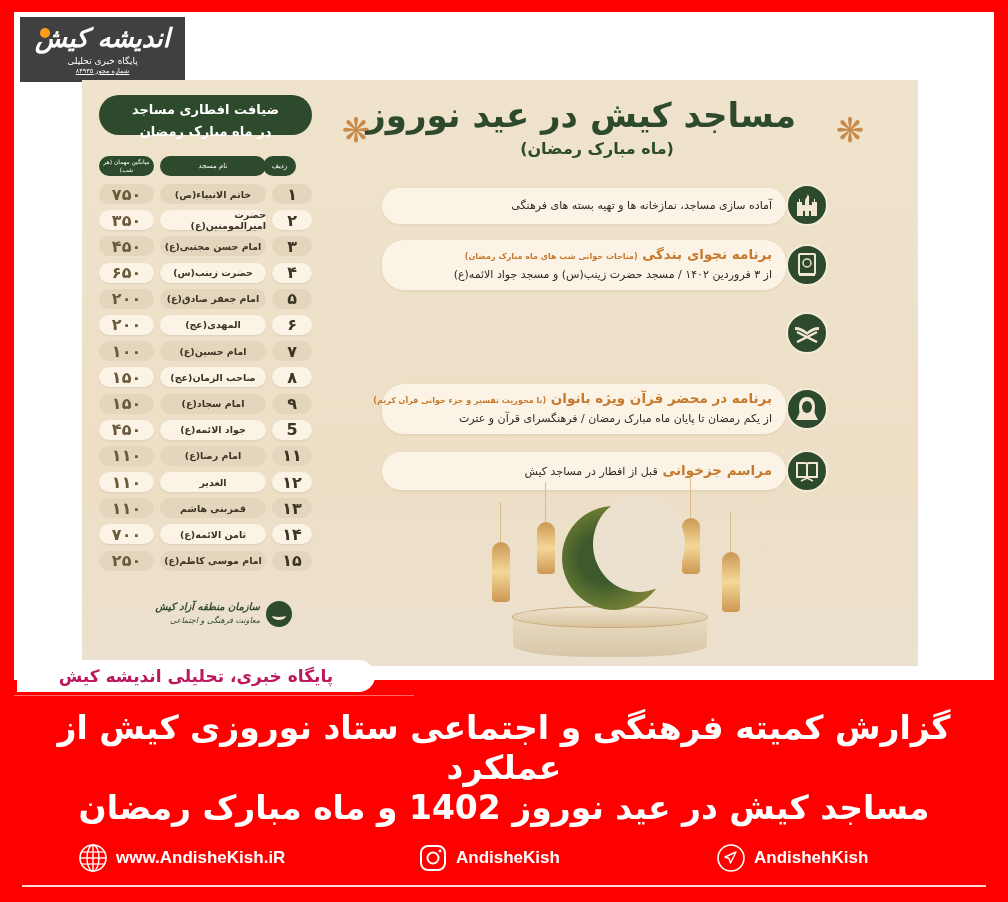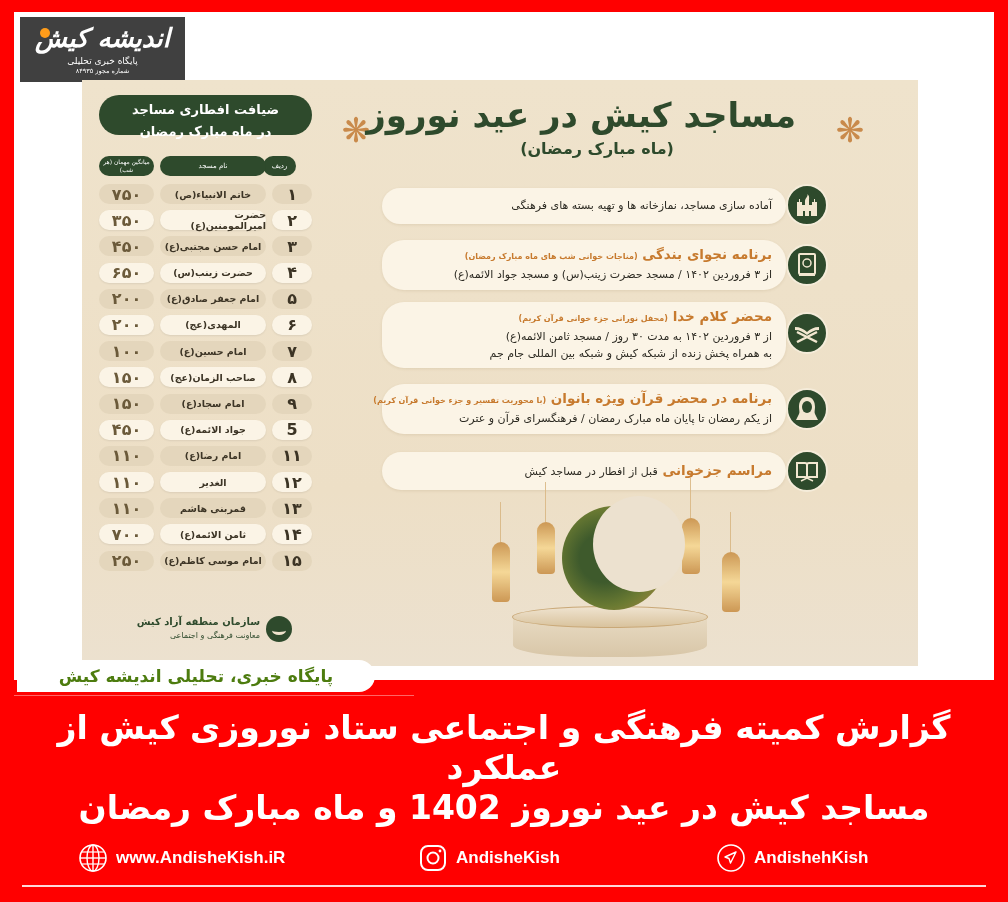--- a/index.html
+++ b/index.html
@@ -5,21 +5,21 @@
   * { box-sizing: border-box; margin: 0; padding: 0; }
   html, body { width: 1008px; height: 902px; overflow: hidden; background: #ff0000; }
   body { font-family: "DejaVu Sans", sans-serif; position: relative; }
 
   .frame { position: absolute; left: 14px; top: 12px; width: 980px; height: 878px; background: #ffffff; }
 
   
   .logo { position: absolute; left: 20px; top: 17px; width: 165px; height: 65px; background: #404040; color: #fff; direction: rtl; text-align: center; }
   .logo .brand { font-family: "DejaVu Serif", serif; font-weight: bold; font-style: italic; font-size: 26px; line-height: 34px; padding-top: 4px; letter-spacing: 1px; }
   .logo .tag { font-size: 9px; line-height: 12px; }
-  .logo .lic { font-size: 6.5px; line-height: 9px; }
+  .logo .lic { font-size: 6.5px; line-height: 9px; text-decoration: underline; }
   .logo .sun { position: absolute; left: 20px; top: 11px; width: 10px; height: 10px; border-radius: 50%; background: #ff9c1a; }
 
   
   .info { position: absolute; left: 82px; top: 80px; width: 836px; height: 586px;
           background: linear-gradient(180deg, #efe3cc 0%, #eddfc6 70%, #ece1cf 100%); overflow: hidden; }
 
   
   .tbl-title { position: absolute; left: 17px; top: 15px; width: 213px; height: 40px; background: #2e4a2c; border-radius: 26px; color: #fff; direction: rtl; text-align: center; font-weight: bold; font-size: 13px; line-height: 22px; padding-top: 4px; }
   .tbl-head { position: absolute; left: 17px; top: 76px; width: 213px; height: 20px; direction: rtl; }
   .th { position: absolute; top: 0; height: 20px; background: #2e4a2c; color: #fff; font-size: 7px; text-align: center; border-radius: 10px; display: flex; align-items: center; justify-content: center; line-height: 8px; }
@@ -27,21 +27,21 @@
   .th.c2 { right: 46px; width: 106px; }
   .th.c3 { right: 158px; width: 55px; font-size: 6px; }
   .rows { position: absolute; left: 17px; top: 101px; width: 213px; direction: rtl; }
   .row { position: relative; height: 26.2px; }
   .cell { position: absolute; top: 3px; height: 20px; border-radius: 10px; display: flex; align-items: center; justify-content: center; font-size: 16px; color: #3c3425; font-weight: bold; }
   .row.odd .cell { background: #e4d6bc; }
   .row.even .cell { background: #fbf4e6; box-shadow: 0 1px 2px rgba(0,0,0,0.08); }
   .cell.c1 { right: 0; width: 40px; }
   .cell.c2 { right: 46px; width: 106px; font-size: 9.5px; }
   .cell.c3 { right: 158px; width: 55px; color: #6b5a3a; }
-  .org { position: absolute; left: 40px; top: 534px; width: 170px; height: 32px; direction: rtl; }
+  .org { position: absolute; left: 40px; top: 519px; width: 170px; height: 32px; direction: rtl; font-style: italic; }
   .org-icon { position: absolute; right: 0; top: 2px; width: 26px; height: 26px; border-radius: 50%; background: #2e4a2c; }
   .org-icon::after { content: ""; position: absolute; left: 6px; top: 10px; width: 14px; height: 6px; border-bottom: 3px solid #efe3cc; border-radius: 0 0 50% 50%; }
   .org .n1 { position: absolute; right: 32px; top: 2px; font-size: 10px; font-weight: bold; color: #2e4a2c; white-space: nowrap; }
   .org .n2 { position: absolute; right: 32px; top: 17px; font-size: 8px; color: #2e4a2c; white-space: nowrap; }
 
   
   .main-title { position: absolute; left: 284px; top: 14px; width: 430px; direction: rtl; color: #2e4a2c; font-weight: bold; font-size: 34px; line-height: 42px; }
   .sub-title { position: absolute; left: 300px; top: 58px; width: 430px; text-align: center; direction: rtl; color: #2e4a2c; font-weight: bold; font-size: 16px; line-height: 22px; }
   .orn { position: absolute; top: 30px; width: 44px; height: 40px; color: #c98a4b; font-size: 34px; line-height: 40px; text-align: center; }
   .orn.l { left: 252px; }
@@ -57,21 +57,21 @@
   
   .scene { position: absolute; left: 380px; top: 412px; width: 300px; height: 174px; }
   .podium-top { position: absolute; left: 50px; top: 114px; width: 196px; height: 22px; border-radius: 50%; background: linear-gradient(180deg,#efe3cf,#d9c39d); border: 1px solid #c9a877; }
   .podium-body { position: absolute; left: 51px; top: 125px; width: 194px; height: 40px; background: linear-gradient(180deg,#e8dac2,#d8c6a8); border-radius: 0 0 40% 40% / 0 0 30% 30%; }
   .moon { position: absolute; left: 100px; top: 14px; width: 104px; height: 104px; border-radius: 50%; background: radial-gradient(circle at 40% 50%, #3e5a2c 0 30%, #6a7a32 60%, #b08a43 100%); }
   .moon-cut { position: absolute; left: 131px; top: 4px; width: 92px; height: 96px; border-radius: 50%; background: #ece1cf; }
   .lantern { position: absolute; width: 18px; height: 60px; border-radius: 9px 9px 4px 4px; background: linear-gradient(180deg,#c99048,#f6d792 50%,#c99048); opacity: 0.9; }
   .lantern::before { content:""; position:absolute; left:8px; top:-40px; width:1px; height:40px; background:#d9b885; }
 
   
-  .cap-pill { position: absolute; left: 17px; top: 660px; width: 358px; height: 32px; background: #ffffff; border-radius: 0 16px 16px 0; direction: rtl; text-align: center; font-size: 17px; font-weight: bold; color: #4d7c0f; line-height: 32px; }
+  .cap-pill { position: absolute; left: 17px; top: 660px; width: 358px; height: 32px; background: #ffffff; border-radius: 0 16px 16px 0; direction: rtl; text-align: center; font-size: 17px; font-weight: bold; color: #be185d; line-height: 32px; }
   .red-band { position: absolute; left: 14px; top: 680px; width: 980px; height: 210px; background: #ff0000; }
   .band-line { position: absolute; left: 14px; top: 695px; width: 400px; height: 1px; background: rgba(255,255,255,0.4); }
   .headline { position: absolute; left: 14px; top: 708px; width: 980px; direction: rtl; text-align: center; color: #fff; font-weight: bold; font-size: 33px; line-height: 40px; }
   .contact { position: absolute; top: 841px; height: 34px; display: flex; align-items: center; gap: 8px; color: #fff; font-weight: bold; font-size: 17px; font-family: "Liberation Sans", sans-serif; }
   .contact .ico { width: 30px; height: 30px; display: flex; align-items: center; justify-content: center; }
   .c-web { left: 78px; }
   .c-ig { left: 418px; }
   .c-tg { left: 716px; }
   .bottom-rule { position: absolute; left: 22px; top: 885px; width: 964px; height: 2px; background: rgba(255,255,255,0.85); }
 </style>
@@ -203,25 +203,20 @@
     <div class="line">از ۳ فروردین ۱۴۰۲ / مسجد حضرت زینب(س) و مسجد جواد الائمه(ع)</div>
   </div>
   <div class="circ" style="top:164px;">
     <svg width="20" height="24" viewBox="0 0 20 24">
         <rect x="2" y="1" width="16" height="20" rx="1" fill="none" stroke="#f2e7d0" stroke-width="2"></rect>
         <circle cx="10" cy="10" r="4" fill="none" stroke="#f2e7d0" stroke-width="1.5"></circle>
         <line x1="2" y1="22" x2="18" y2="22" stroke="#f2e7d0" stroke-width="2"></line>
       </svg>
   </div>
 
-  <div class="item" style="top:222px;height:66px;padding-top:5px;">
-    <div class="head"><span>محضر کلام خدا</span> <small>(محفل نورانی جزء خوانی قرآن کریم)</small></div>
-    <div class="line">از ۳ فروردین ۱۴۰۲ به مدت ۳۰ روز / مسجد ثامن الائمه(ع)</div>
-    <div class="line">به همراه پخش زنده از شبکه کیش و شبکه بین المللی جام جم</div>
-  </div>
   <div class="circ" style="top:232px;">
     <svg width="26" height="20" viewBox="0 0 26 20">
         <path d="M1 4c5 0 9 2 12 5 3-3 7-5 12-5v3c-5 0-8 2-12 5-4-3-7-5-12-5z" fill="#f2e7d0"></path>
         <path d="M3 19L23 9M23 19L3 9" stroke="#f2e7d0" stroke-width="2.5"></path>
       </svg>
   </div>
 
   <div class="item" style="top:304px;height:50px;padding-top:5px;">
     <div class="head"><span>برنامه در محضر قرآن ویژه بانوان</span> <small>(با محوریت تفسیر و جزء خوانی قرآن کریم)</small></div>
     <div class="line">از یکم رمضان تا پایان ماه مبارک رمضان / فرهنگسرای قرآن و عترت</div>

